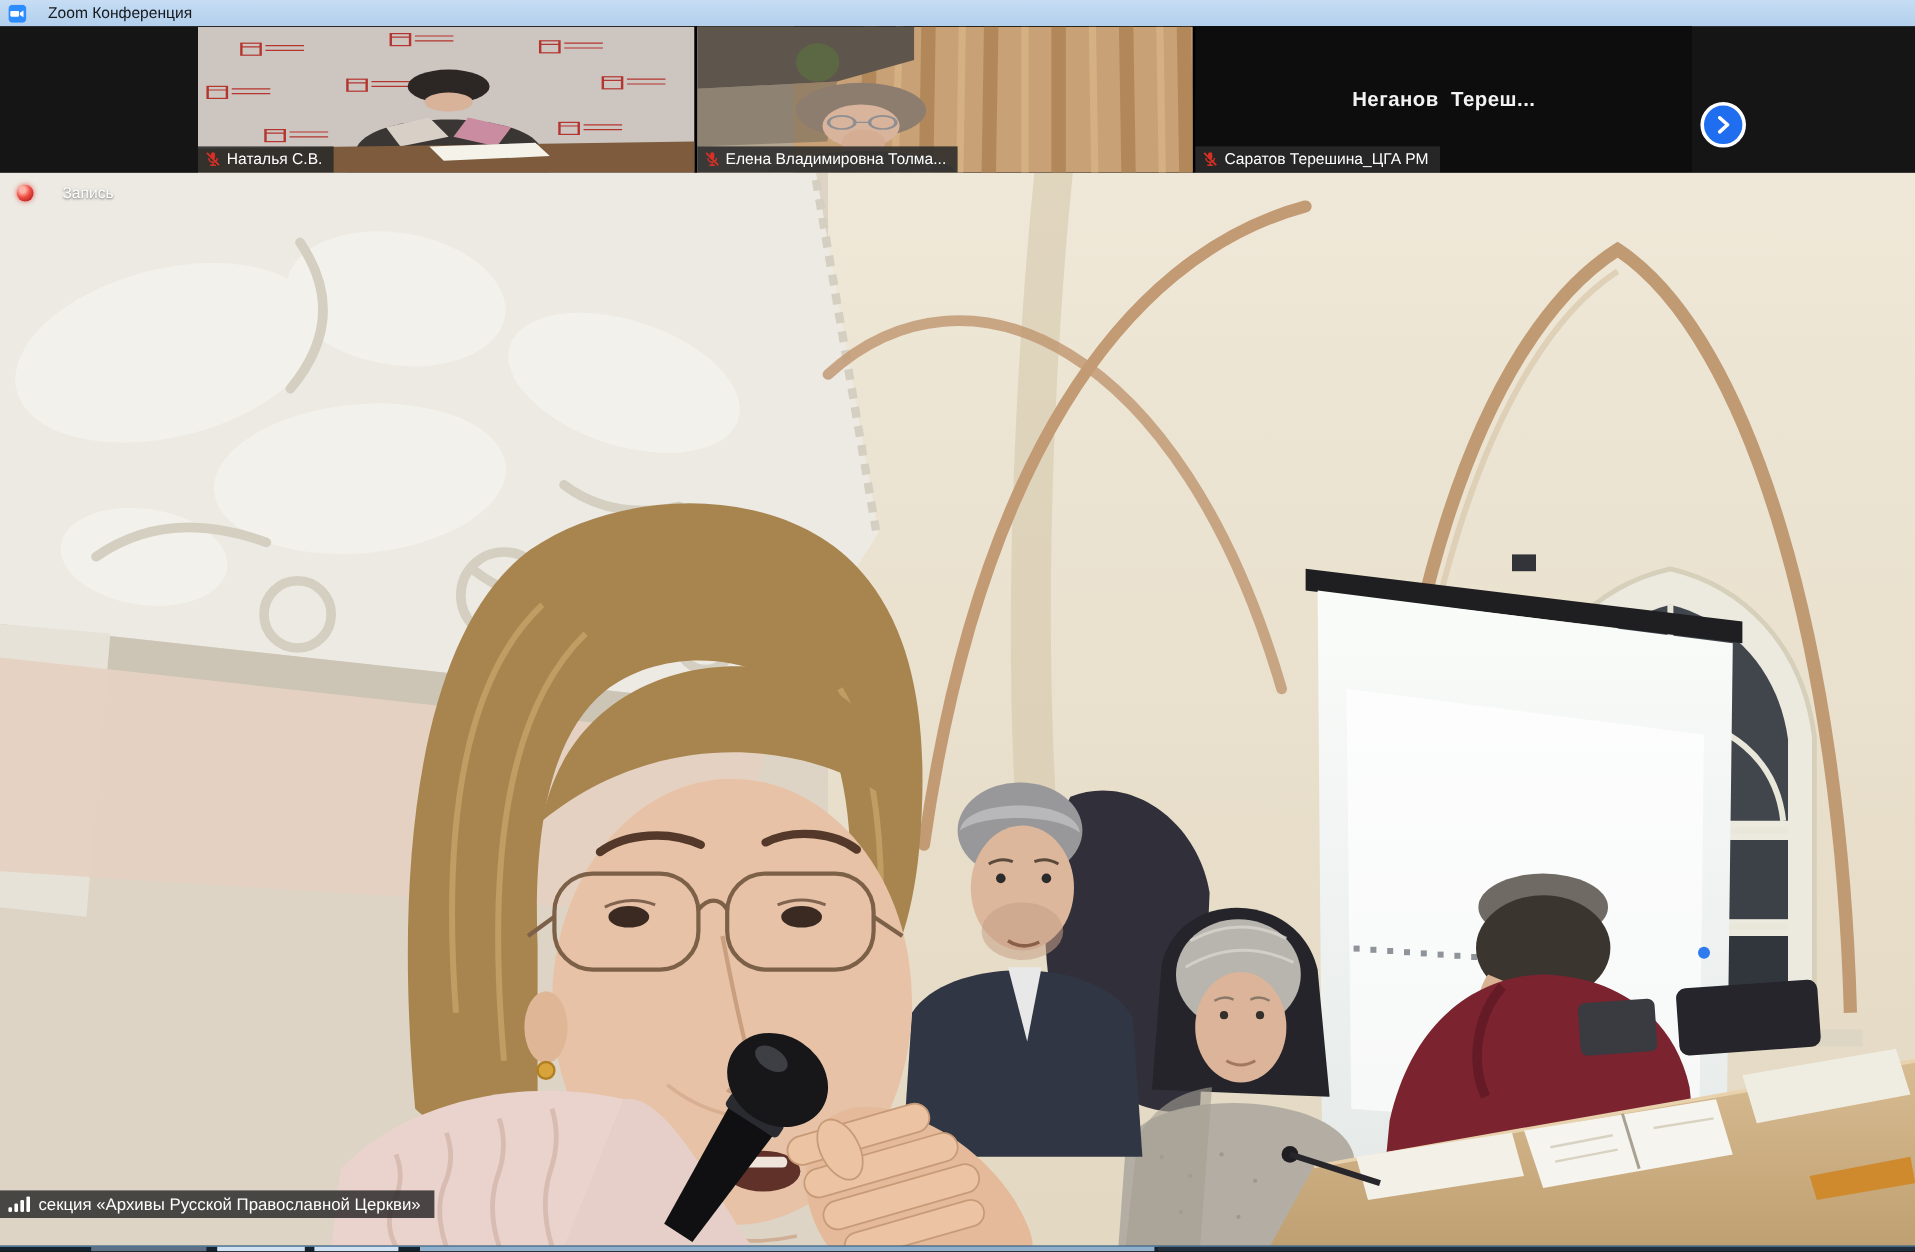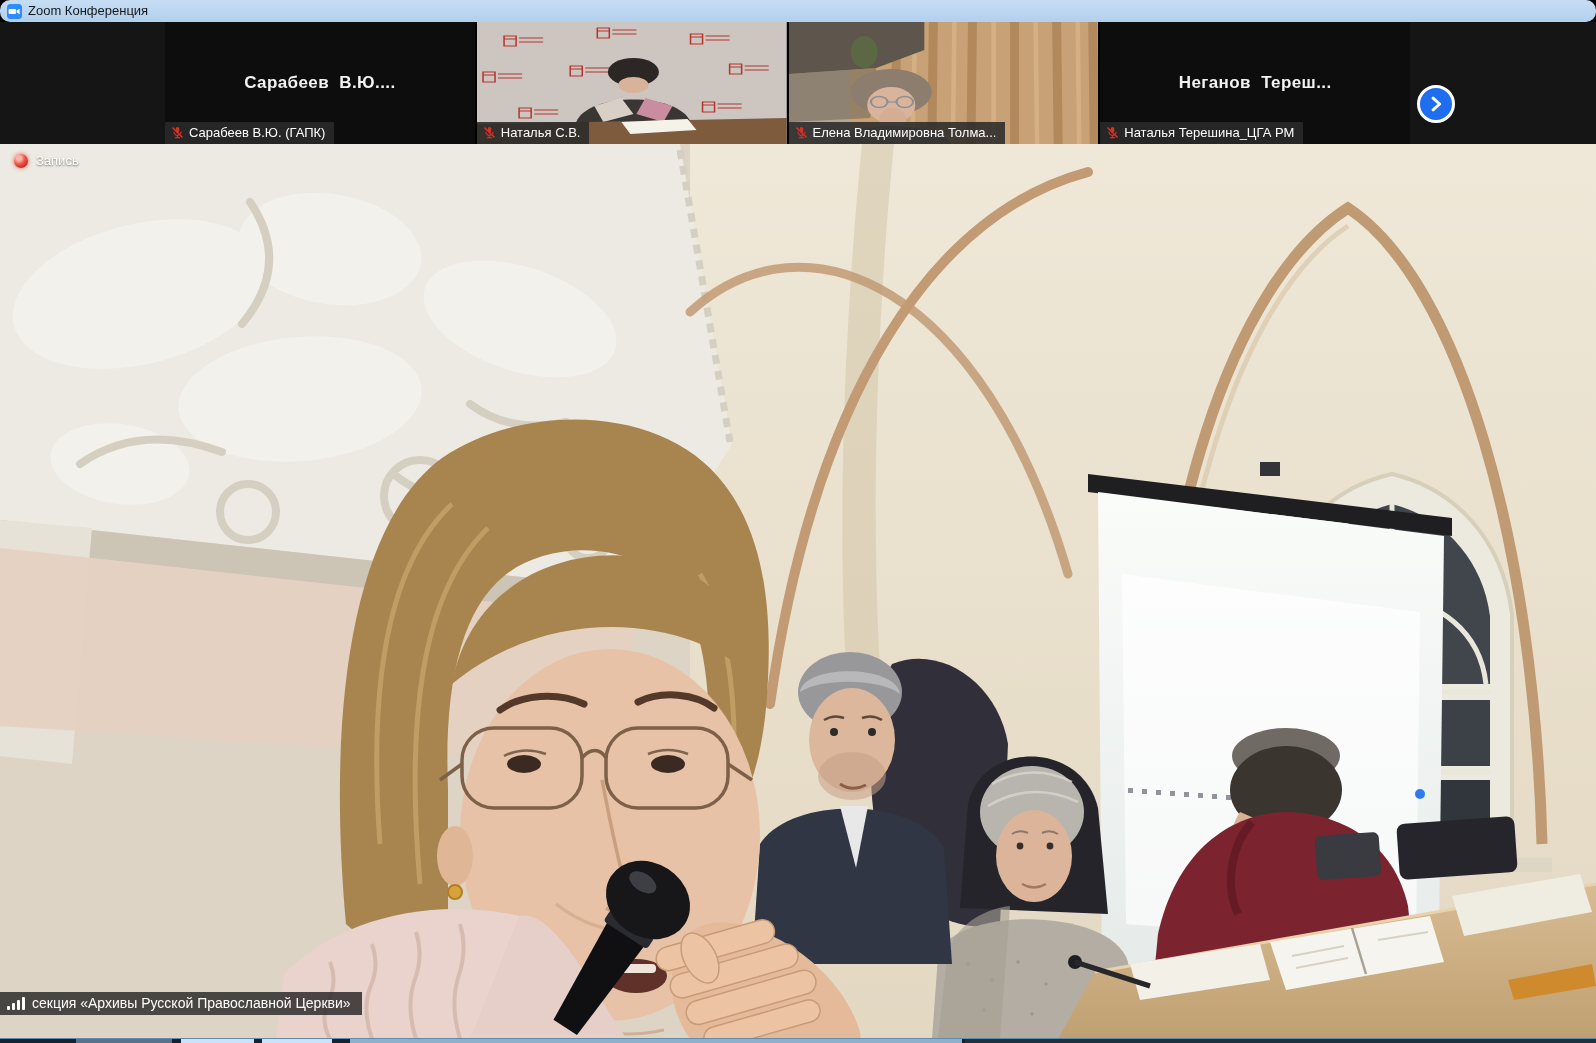--- a/index.html
+++ b/index.html
@@ -2,21 +2,21 @@
 <html><head>
 <meta charset="utf-8">
 <style>
   html,body{margin:0;padding:0;background:#000;}
   .app{position:relative;width:1596px;height:1043px;overflow:hidden;
        font-family:"Liberation Sans",sans-serif;background:#000;}
 
   
   .titlebar{position:absolute;top:0;left:0;width:1596px;height:22px;
     background:linear-gradient(#c6ddf4,#b2cfec);display:flex;align-items:center;
-    padding-left:7px;box-sizing:border-box;gap:6px;border-radius:10px;}
+    padding-left:7px;box-sizing:border-box;gap:18px;}
   .titlebar .app-icon{width:15px;height:15px;flex:0 0 auto;display:block;}
   .titlebar .title-text{font-size:13px;color:#15181c;line-height:22px;}
 
   
   .filmstrip{position:absolute;top:22px;left:0;width:1596px;height:122px;background:#151515;}
   .tiles{position:absolute;left:165px;top:0;width:1245px;height:122px;display:flex;gap:2px;background:#000;}
   .tile{position:relative;flex:1 1 0;background:#0d0d0d;overflow:hidden;}
   .tile-center{position:absolute;inset:0;display:flex;align-items:center;justify-content:center;
     color:#f2f2f2;font-size:17px;font-weight:700;letter-spacing:.4px;white-space:pre;}
   .tile-video{position:absolute;inset:0;width:100%;height:100%;}
@@ -27,21 +27,21 @@
 
   .next-btn{position:absolute;left:1417px;top:63px;width:38px;height:38px;border-radius:50%;
     background:#1f6ef0;border:3px solid #fff;box-sizing:border-box;padding:0;cursor:pointer;
     display:flex;align-items:center;justify-content:center;}
   .next-btn svg{display:block;}
 
   
   .main-video{position:absolute;top:144px;left:0;width:1596px;height:895px;background:#d9d2c5;overflow:hidden;}
   .main-video svg.scene{position:absolute;inset:0;display:block;}
 
-  .rec{position:absolute;top:9px;left:14px;display:flex;align-items:center;gap:8px;}
+  .rec{position:absolute;top:9px;left:14px;display:flex;align-items:center;gap:24px;}
   .rec-dot{width:14px;height:14px;border-radius:50%;
     background:radial-gradient(circle at 35% 30%, #ffb3a8 0 18%, #ef5348 45%, #c62828 75%, #8e1c1c 100%);
     box-shadow:0 0 4px rgba(224,60,50,.8);}
   .rec-text{color:#fff;font-size:13px;text-shadow:0 1px 2px rgba(0,0,0,.55);}
 
   .session{position:absolute;left:0;bottom:24px;display:flex;align-items:center;gap:7px;
     background:rgba(30,30,30,.78);padding:3px 11px 4px 7px;}
   .session-text{color:#fff;font-size:14px;white-space:nowrap;}
   .bars{display:flex;align-items:flex-end;gap:2px;height:14px;}
   .bars i{display:block;width:3px;background:#fff;border-radius:1px;}
@@ -68,33 +68,20 @@
       <rect x="0" y="0" width="15" height="15" rx="3.5" fill="#2d8cff"></rect>
       <path d="M2.6 5.1h5.3c.6 0 1 .4 1 1v2.9c0 .6-.4 1-1 1H2.6c-.6 0-1-.4-1-1V6.1c0-.6.4-1 1-1z" fill="#fff"></path>
       <path d="M9.6 6.6l3-1.8v5.5l-3-1.8z" fill="#fff"></path>
     </svg>
     <span class="title-text">Zoom Конференция</span>
   </div>
 
   <div class="filmstrip">
     <div class="tiles">
 
-      <div class="tile">
-        <div class="tile-center">Сарабеев  В.Ю....</div>
-        <div class="tile-label">
-          <svg class="mic" viewBox="0 0 14 14">
-            <rect x="5.1" y="1" width="3.8" height="6.4" rx="1.9" fill="#d93025"></rect>
-            <path d="M3.2 6.2a3.8 3.8 0 0 0 7.6 0" fill="none" stroke="#d93025" stroke-width="1.3"></path>
-            <line x1="7" y1="10" x2="7" y2="12.6" stroke="#d93025" stroke-width="1.3"></line>
-            <line x1="4.4" y1="12.6" x2="9.6" y2="12.6" stroke="#d93025" stroke-width="1.3"></line>
-            <line x1="1.6" y1="1.6" x2="12.4" y2="12.4" stroke="#d93025" stroke-width="1.6"></line>
-          </svg>
-          <span class="tile-label-text">Сарабеев В.Ю. (ГАПК)</span>
-        </div>
-      </div>
 
       <div class="tile">
         <svg class="tile-video" viewBox="0 0 206 122" preserveAspectRatio="none">
           <rect width="206" height="122" fill="#ccc5c0"></rect>
           <g stroke="#b5342f" fill="none" stroke-width="1">
             <g transform="translate(18,14)">
                 <rect width="8" height="10"></rect>
                 <line x1="0" y1="3" x2="8" y2="3"></line>
                 <line x1="10" y1="2" x2="26" y2="2"></line>
                 <line x1="10" y1="6" x2="26" y2="6"></line>
@@ -222,21 +209,21 @@
       <div class="tile">
         <div class="tile-center">Неганов  Тереш...</div>
         <div class="tile-label">
           <svg class="mic" viewBox="0 0 14 14">
             <rect x="5.1" y="1" width="3.8" height="6.4" rx="1.9" fill="#d93025"></rect>
             <path d="M3.2 6.2a3.8 3.8 0 0 0 7.6 0" fill="none" stroke="#d93025" stroke-width="1.3"></path>
             <line x1="7" y1="10" x2="7" y2="12.6" stroke="#d93025" stroke-width="1.3"></line>
             <line x1="4.4" y1="12.6" x2="9.6" y2="12.6" stroke="#d93025" stroke-width="1.3"></line>
             <line x1="1.6" y1="1.6" x2="12.4" y2="12.4" stroke="#d93025" stroke-width="1.6"></line>
           </svg>
-          <span class="tile-label-text">Наталья Терешина_ЦГА РМ</span>
+          <span class="tile-label-text">Саратов Терешина_ЦГА РМ</span>
         </div>
       </div>
 
     </div>
 
     <button class="next-btn">
       <svg width="22" height="22" viewBox="0 0 30 30">
         <polyline points="11,7 20,15 11,23" fill="none" stroke="#fff" stroke-width="4" stroke-linecap="round" stroke-linejoin="round"></polyline>
       </svg>
     </button>

